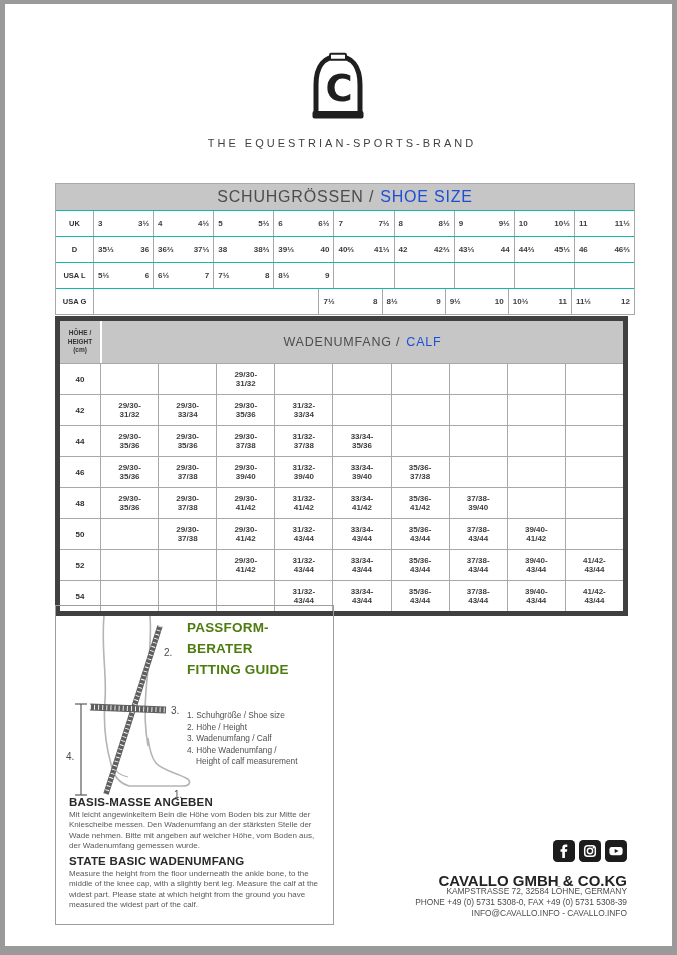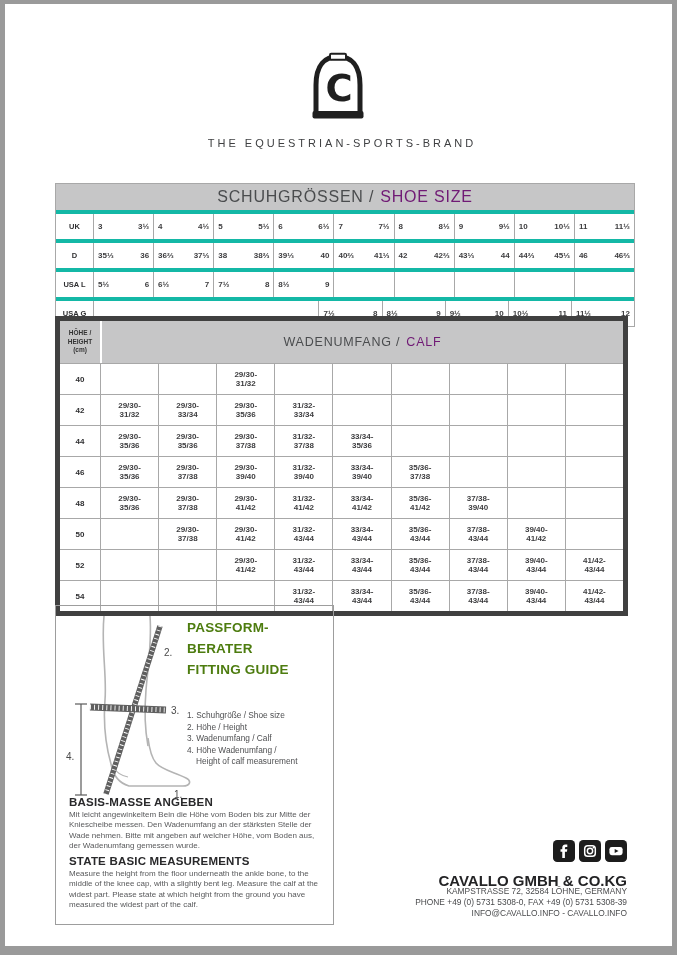--- a/index.html
+++ b/index.html
@@ -9,22 +9,22 @@
   
   .logo{position:absolute;left:305px;top:48px;width:56px;height:70px;}
   .tagline{position:absolute;left:0;top:133px;width:674px;text-align:center;
            font-size:11px;letter-spacing:3px;color:#3f4042;}
 
   
   .stable{position:absolute;left:50px;top:179px;width:580px;border:1px solid #a8a8a8;box-sizing:border-box;background:#fff;}
   .sheader{height:26px;background:#c6c6c7;display:flex;align-items:center;justify-content:center;gap:6px;
            font-size:16px;letter-spacing:0.8px;}
   .hdark{color:#4a4c4e;}
-  .hlight{color:#701a75;}
-  .srow{display:flex;height:25px;border-top:4px solid #14b8a6;}
+  .hlight{color:#1d4ed8;}
+  .srow{display:flex;height:25px;border-top:1px solid #14b8a6;}
   .slabel{width:37px;display:flex;align-items:center;justify-content:center;
           font-size:7.5px;font-weight:bold;color:#2f2f31;flex:none;}
   .sgroup{flex:1;border-left:1px solid #a8a8a8;display:flex;justify-content:space-between;
           align-items:center;padding:0 4px;font-size:8px;font-weight:bold;color:#3d3d3f;box-sizing:border-box;}
   .sgroup.merged{flex:4;}
 
   
   .ctable{position:absolute;left:50px;top:312px;width:573px;border:5px solid #404040;box-sizing:border-box;background:#fff;}
   .chead{display:flex;height:42px;}
   .ccorner{width:40px;flex:none;background:#c6c6c7;display:flex;flex-direction:column;
@@ -491,21 +491,21 @@
     <div class="legend">
           <div class="">1. Schuhgröße / Shoe size</div>
           <div class="">2. Höhe / Height</div>
           <div class="">3. Wadenumfang / Calf</div>
           <div class="">4. Höhe Wadenumfang /</div>
           <div class="cont">Height of calf measurement</div>
         </div>
 
     <div class="mheading h-de">BASIS-MASSE ANGEBEN</div>
     <div class="mpara p-de">Mit leicht angewinkeltem Bein die Höhe vom Boden bis zur Mitte der Kniescheibe messen. Den Wadenumfang an der stärksten Stelle der Wade nehmen. Bitte mit angeben auf welcher Höhe, vom Boden aus, der Wadenumfang gemessen wurde.</div>
-    <div class="mheading h-en">STATE BASIC MEASUREMENTS</div>
+    <div class="mheading h-en">STATE BASIC WADENUMFANG</div>
     <div class="mpara p-en">Measure the height from the floor underneath the ankle bone, to the middle of the knee cap, with a slightly bent leg. Measure the calf at the widest part. Please state at which height from the ground you have measured the widest part of the calf.</div>
   </div>
 
   <div class="social">
     <svg width="22" height="22" viewBox="0 0 24 24">
       <rect width="24" height="24" rx="4.5" fill="#1c1c1c"></rect>
       <path d="M15.6,5 L13.4,5 C11.2,5 10.1,6.5 10.1,8.4 L10.1,10.1 L8.2,10.1 L8.2,12.9 L10.1,12.9 L10.1,19.5 L13,19.5 L13,12.9 L15.2,12.9 L15.6,10.1 L13,10.1 L13,8.6 C13,7.9 13.3,7.6 14,7.6 L15.6,7.6 Z" fill="#ffffff"></path>
     </svg>
     <svg width="22" height="22" viewBox="0 0 24 24">
       <rect width="24" height="24" rx="4.5" fill="#1c1c1c"></rect>

